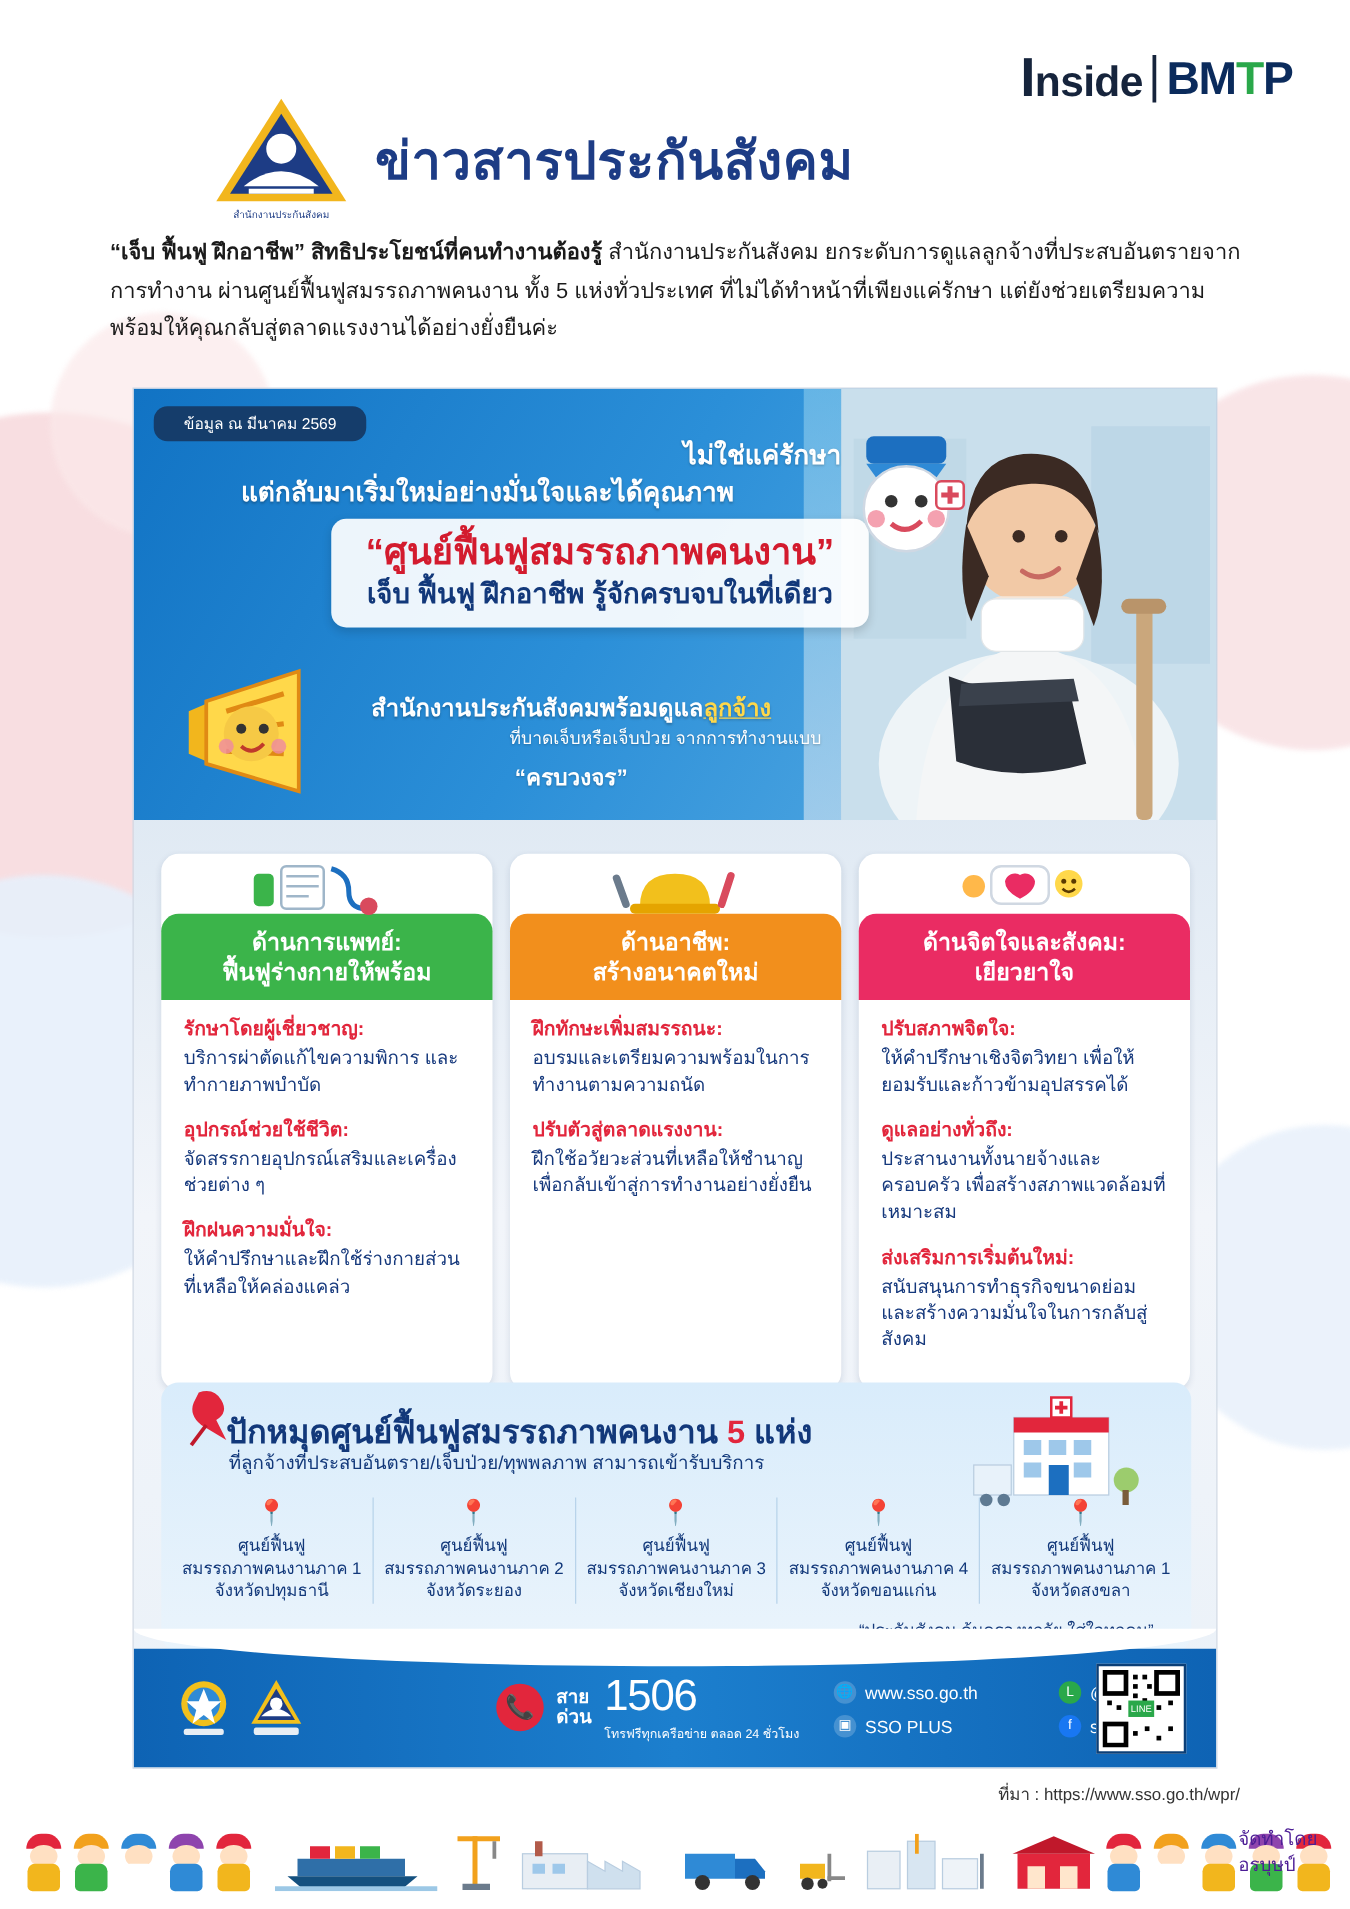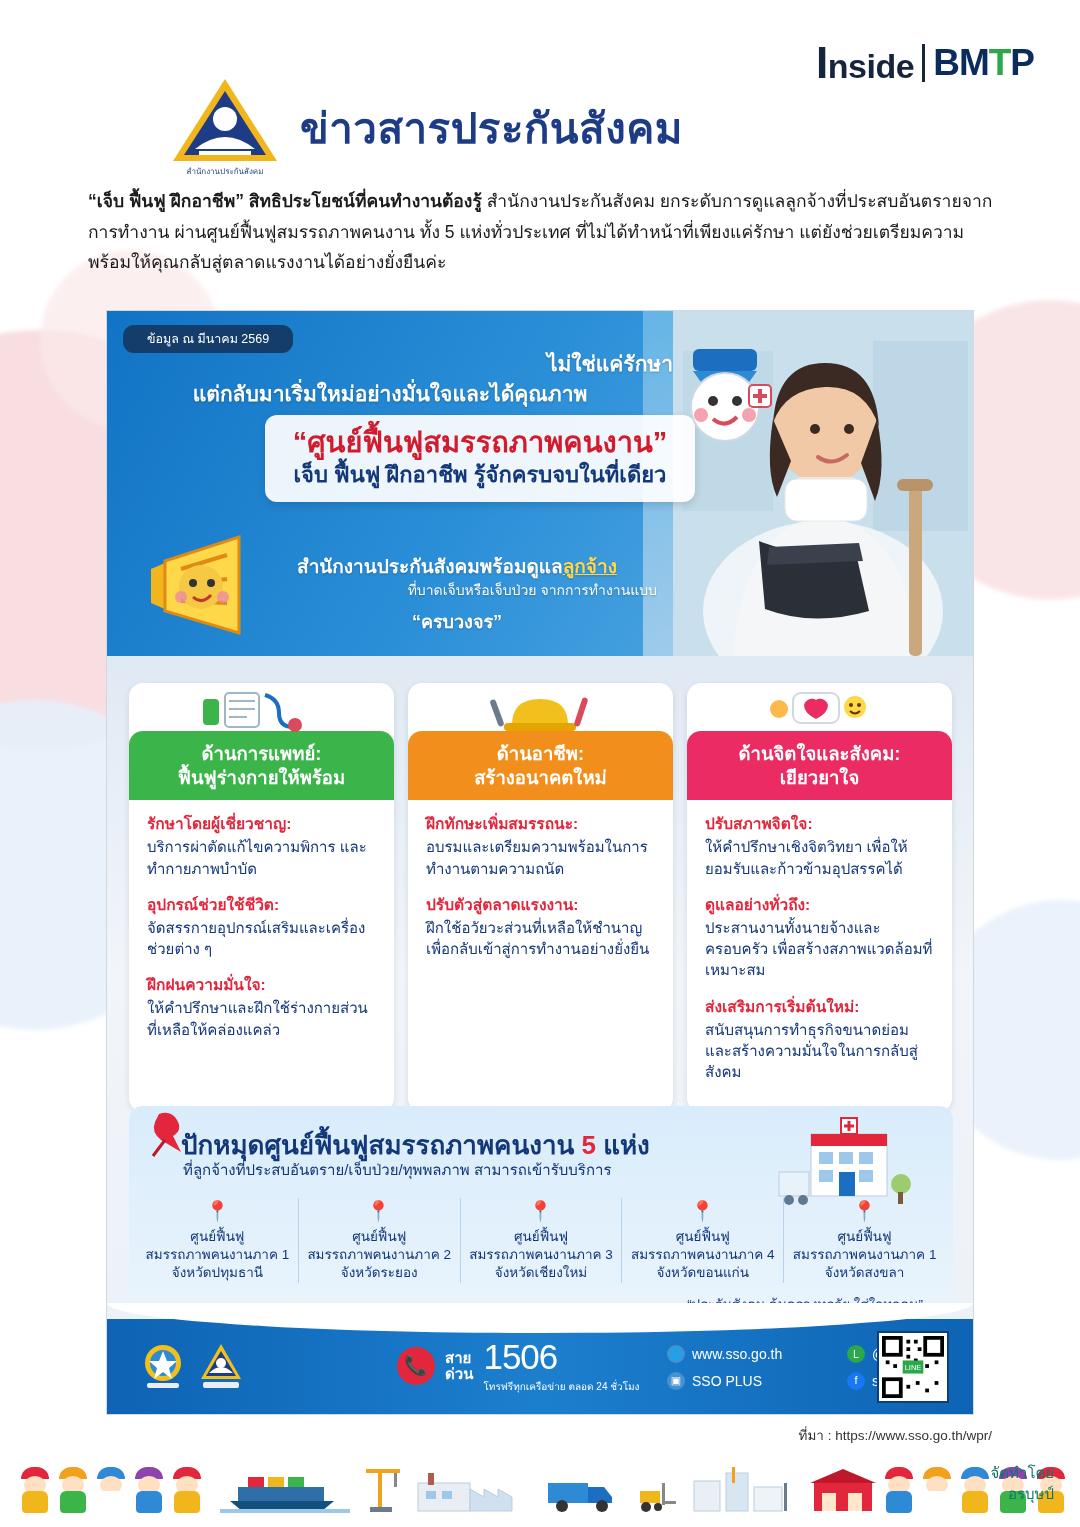--- a/index.html
+++ b/index.html
@@ -188,21 +188,21 @@
   }
 
   
   .source {
     position:absolute; z-index:3; right:88px; top:1424px;
     font-size:13.5px; color:#333;
   }
   .bottom-strip { position:absolute; z-index:3; left:0; bottom:0; width:100%; height:90px; }
   .credit {
     position:absolute; z-index:4; right:26px; bottom:22px;
-    font-size:15px; color:#0f766e; text-align:right; line-height:1.45;
+    font-size:15px; color:#4c1d95; line-height:1.45;font-family:Liberation Serif, serif;
   }
   .chars { position:absolute; left:18px; bottom:14px; display:flex; gap:4px; align-items:flex-end; }
   .chara { width:34px; height:46px; position:relative; }
   .chara .hat { position:absolute; left:3px; top:0; width:28px; height:12px; border-radius:14px 14px 0 0; }
   .chara .face { position:absolute; left:6px; top:9px; width:22px; height:18px; border-radius:50%; background:#ffe0c2; }
   .chara .body { position:absolute; left:4px; top:24px; width:26px; height:22px; border-radius:6px 6px 4px 4px; }
   .scene { display:flex; align-items:flex-end; gap:10px; margin-left:12px; }
 </style>
 </head>
 <body>

